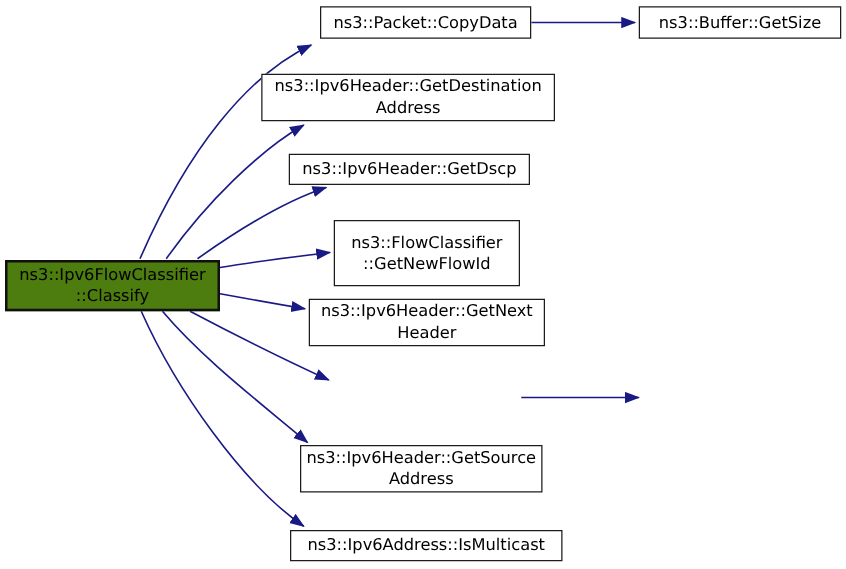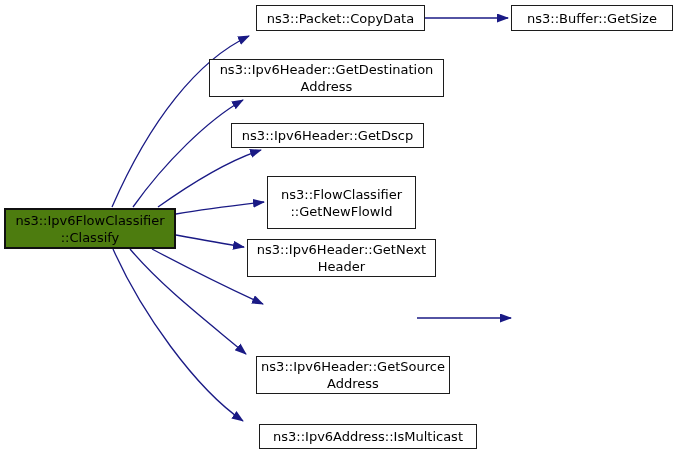--- a/index.html
+++ b/index.html
@@ -79,18 +79,18 @@
   <div class="node" style="left:231px; top:123px; width:193px; height:25px;">ns3::Ipv6Header::GetDscp</div>
 
   <div class="node" style="left:267px; top:176px; width:149px; height:53px;">ns3::FlowClassifier
 ::GetNewFlowId</div>
 
   <div class="node" style="left:247px; top:239px; width:189px; height:38px;text-align:center;">ns3::Ipv6Header::GetNext
 Header</div>
 
 
 
-  <div class="node" style="left:256px; top:356px; width:194px; height:38px;">ns3::Ipv6Header::GetSource
+  <div class="node" style="left:240px; top:356px; width:194px; height:38px;">ns3::Ipv6Header::GetSource
 Address</div>
 
-  <div class="node" style="left:232px; top:424px; width:218px; height:25px;margin-left:27px;">ns3::Ipv6Address::IsMulticast</div>
+  <div class="node" style="left:232px; top:424px; width:218px; height:25px;">ns3::Ipv6Address::IsMulticast</div>
 
 </div>
 
 </body></html>

